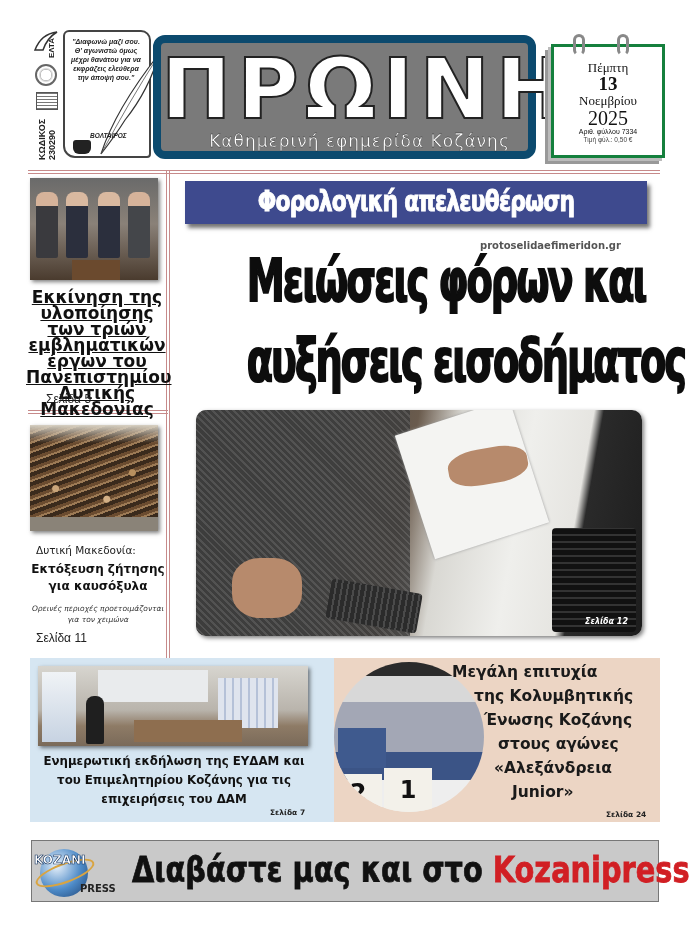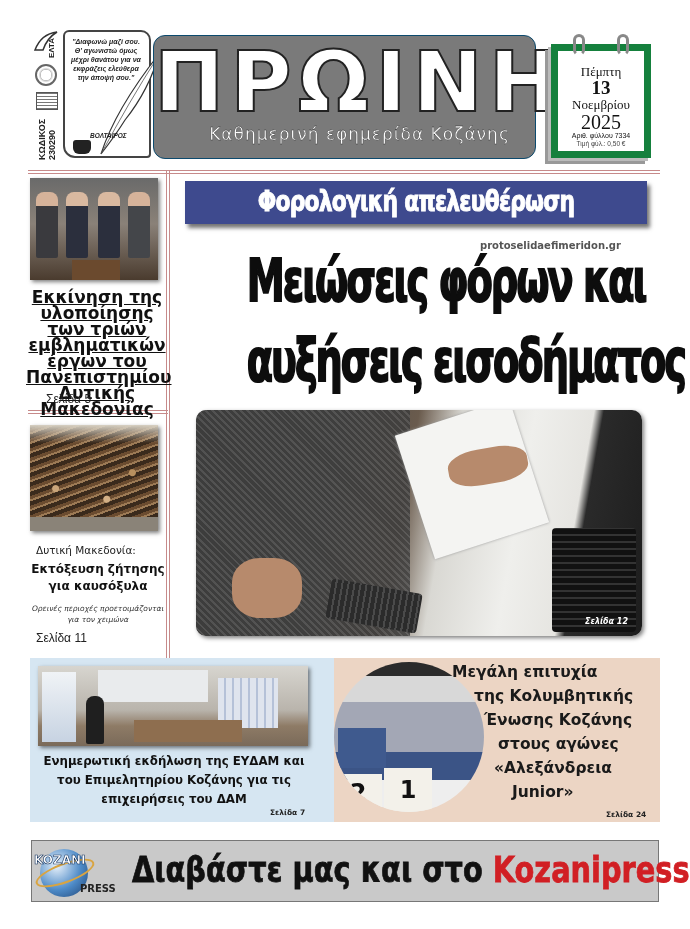--- a/index.html
+++ b/index.html
@@ -14,26 +14,26 @@
   .elta-circle { position: absolute; left: 2px; top: 34px; width: 22px; height: 22px; border-radius: 50%; border: 2px solid #666; background: radial-gradient(circle, #fff 40%, #bbb 42%, #fff 60%); }
   .barcode { position: absolute; left: 3px; top: 62px; width: 22px; height: 18px; border: 1px solid #555; background: repeating-linear-gradient(0deg, #777 0 1px, #fff 1px 3px); }
   .code-label { position: absolute; left: 4px; top: 130px; font-size: 9px; font-weight: bold; transform: rotate(-90deg); transform-origin: left top; white-space: nowrap; line-height: 10px; color: #222; }
 
   .quote-scroll { position: absolute; left: 63px; top: 30px; width: 88px; height: 128px; border: 2px solid #444; border-radius: 6px 10px 4px 12px; background: #fff; }
   .quote-text { position: absolute; left: 4px; top: 5px; width: 74px; font-size: 7px; font-style: italic; font-weight: bold; line-height: 9px; color: #222; text-align: center; }
   .quill { position: absolute; left: 30px; top: 18px; width: 70px; height: 110px; }
   .quote-author { position: absolute; left: 25px; top: 100px; font-size: 6.5px; font-style: italic; font-weight: bold; color: #222; }
   .inkpot { position: absolute; left: 8px; top: 108px; width: 18px; height: 14px; background: #222; border-radius: 3px 3px 6px 6px; }
 
-  .logo-box { position: absolute; left: 153px; top: 35px; width: 383px; height: 124px; background: #7a7a7a; border: 1px solid #0c4a6e; border-radius: 12px; }
+  .logo-box { position: absolute; left: 153px; top: 35px; width: 383px; height: 124px; background: #7a7a7a; border: 8px solid #0c4a6e; border-radius: 12px; }
   .logo-title { position: absolute; left: 0; top: 2px; width: 100%; text-align: center; font-family: "DejaVu Sans", sans-serif; font-weight: bold; font-size: 84px; line-height: 88px; letter-spacing: 6px; color: #fff; -webkit-text-stroke: 2px #222; }
   .logo-sub { position: absolute; left: 0; top: 88px; width: 100%; text-align: center; font-family: "DejaVu Sans", sans-serif; font-size: 17px; letter-spacing: 1px; color: #fff; padding-left: 30px; -webkit-text-stroke: 0.3px #222; }
 
   .calendar { position: absolute; left: 545px; top: 34px; width: 112px; height: 128px; }
-  .cal-page { position: absolute; left: 6px; top: 10px; width: 100px; height: 114px; background: #fff; border: 7px solid #15803d; box-shadow: -3px 3px 0 #bbb, -6px 6px 0 #999; }
+  .cal-page { position: absolute; left: 6px; top: 10px; width: 114px; height: 114px; background: #fff; border: 3px solid #15803d; box-shadow: -3px 3px 0 #bbb, -6px 6px 0 #999; }
   .cal-ring { position: absolute; top: 0; width: 12px; height: 22px; border: 3px solid #888; border-radius: 6px; border-bottom-color: transparent; }
   .cal-ring.r1 { left: 28px; } .cal-ring.r2 { left: 72px; }
   .cal-lines { position: absolute; left: 0; top: 14px; width: 100%; text-align: center; font-family: "Liberation Serif", serif; color: #111; }
   .cal-day { font-size: 13px; line-height: 14px; }
   .cal-date { font-size: 19px; font-weight: bold; line-height: 18px; }
   .cal-month { font-size: 13px; line-height: 15px; }
   .cal-year { font-size: 20px; line-height: 20px; }
   .cal-issue { font-family: "Liberation Sans", sans-serif; font-size: 7px; line-height: 8px; }
   .cal-price { font-family: "Liberation Sans", sans-serif; font-size: 6.5px; line-height: 8px; color: #444; }
 

